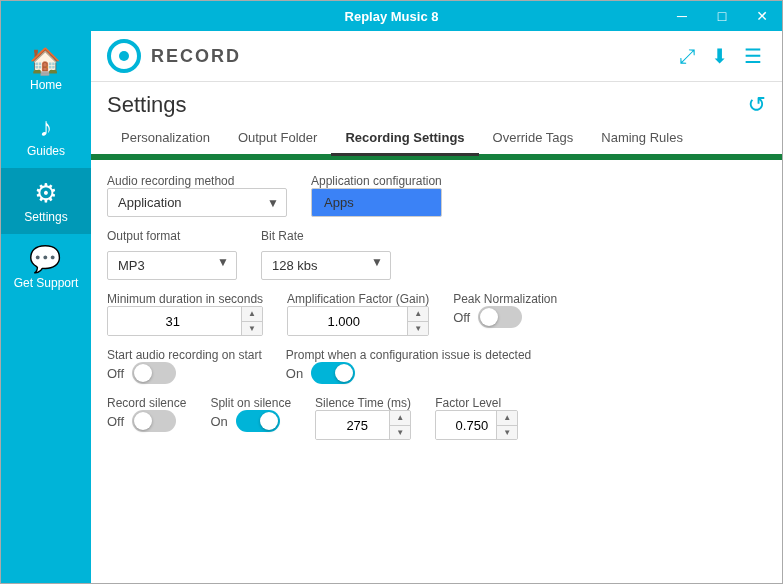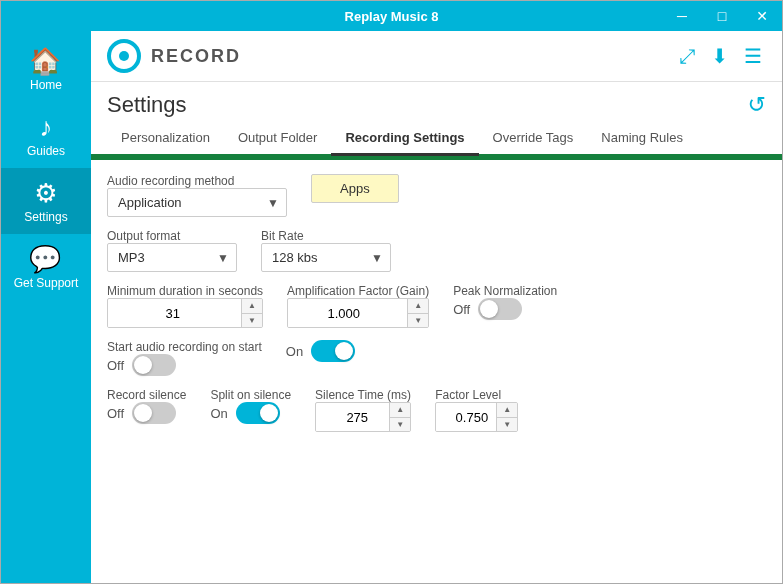--- a/index.html
+++ b/index.html
@@ -240,30 +240,31 @@
     .select-arrow {
       position: absolute;
       right: 8px;
       pointer-events: none;
       color: #555;
       font-size: 12px;
     }
 
     .text-display {
       border: 1px solid #ccc;
-      padding: 6px 28px;
+      padding: 6px 12px;
       font-size: 13px;
       color: #333;
       border-radius: 2px;
       min-width: 80px;
-      background: #fef9c3;
+      background: #3b82f6;
     }
 
     .select-sm {
       min-width: 130px;
+      margin-top: 8px;
     }
 
     
     .spinner-wrapper {
       display: flex;
       align-items: center;
       border: 1px solid #ccc;
       border-radius: 2px;
       overflow: hidden;
       justify-content: space-between;
@@ -407,20 +408,21 @@
             <div class="form-input-wrapper">
               <select>
                 <option>Application</option>
                 <option>Stereo Mix</option>
                 <option>Microphone</option>
               </select>
               <span class="select-arrow">▼</span>
             </div>
           </div>
           <div class="form-group">
+            <label class="form-label">Application configuration</label>
             <div class="text-display">Apps</div>
           </div>
         </div>
 
         <div class="form-row">
           <div class="form-group">
             <label class="form-label">Output format</label>
             <div class="form-input-wrapper">
               <select class="select-sm">
                 <option>MP3</option>
@@ -478,20 +480,21 @@
 
         <div class="form-row">
           <div class="form-group">
             <label class="form-label">Start audio recording on start</label>
             <div class="toggle-group">
               <span class="toggle-label-text">Off</span>
               <div class="toggle off"></div>
             </div>
           </div>
           <div class="form-group">
+            <label class="form-label">Prompt when a configuration issue is detected</label>
             <div class="toggle-group">
               <span class="toggle-label-text">On</span>
               <div class="toggle on"></div>
             </div>
           </div>
         </div>
 
         <div class="form-row">
           <div class="form-group">
             <label class="form-label">Record silence</label>

